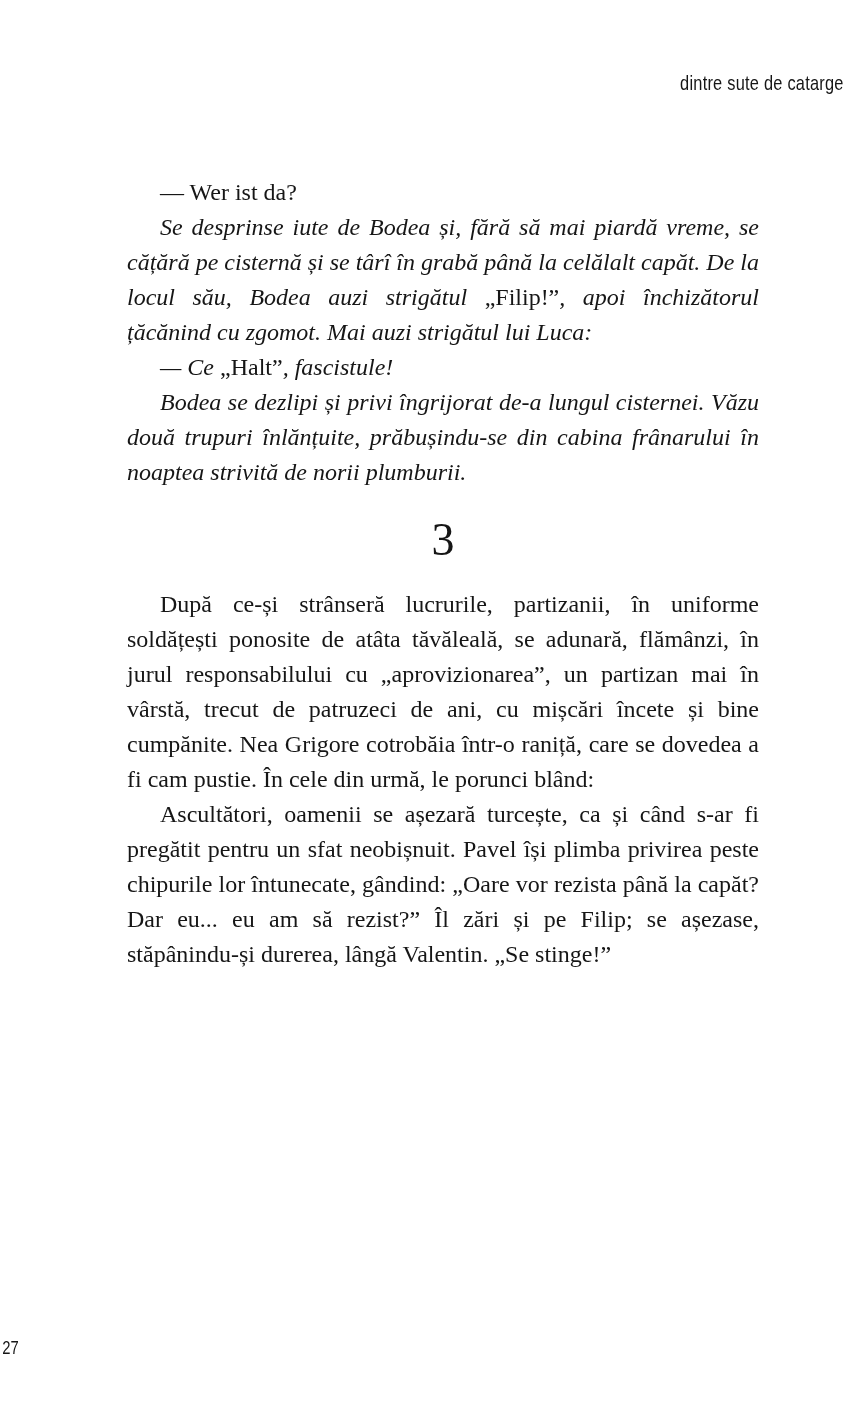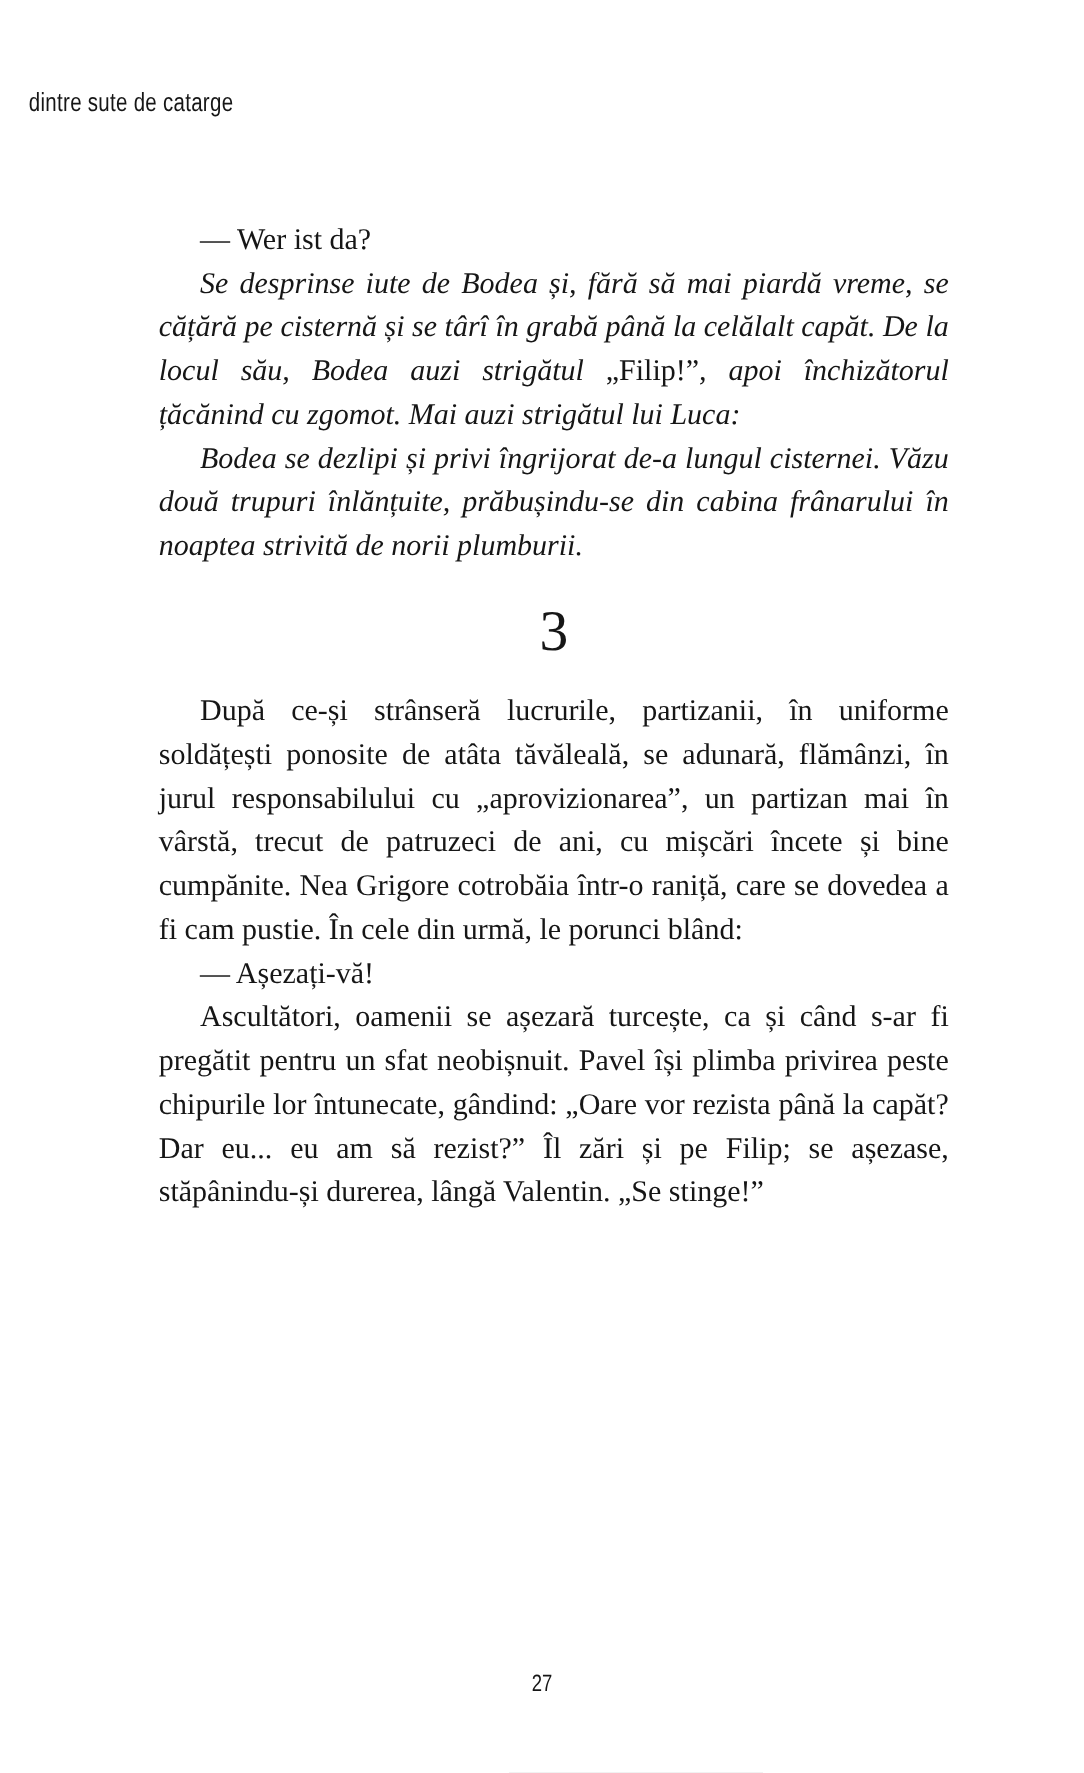--- a/index.html
+++ b/index.html
@@ -16,21 +16,21 @@
     background: var(--bg);
     color: var(--fg);
     font-family: "Liberation Serif", serif;
     overflow: hidden;
   }
   .running-header {
     position: absolute;
     top: 70px;
     left: 0;
     width: 100%;
-    text-align: left;
+    text-align: right;
   }
   .condensed {
     display: inline-block;
     font-family: "Liberation Sans", sans-serif;
     font-weight: 400;
     transform: scaleX(0.78);
     transform-origin: 50% 50%;
     white-space: nowrap;
   }
   .running-header .condensed {
@@ -59,49 +59,49 @@
     text-align: center;
     font-size: 46px;
     line-height: 55px;
     font-style: normal;
   }
   .page-footer {
     position: absolute;
     top: 1336px;
     left: 0;
     width: 100%;
-    text-align: center;
+    text-align: left;
   }
   .page-footer .condensed {
     font-size: 19px;
     line-height: 24px;
   }
 </style>
 </head>
 <body>
 
 <div class="page">
 
   <div class="running-header">
     <span class="condensed">dintre sute de catarge</span>
   </div>
 
   <div class="text-column">
 
     <div>
       <p class="body-paragraph"><span class="seg-roman">— Wer ist da?</span></p>
       <p class="body-paragraph"><span class="seg-italic">Se desprinse iute de Bodea și, fără să mai piardă vreme, se cățără pe cisternă și se târî în grabă până la celălalt capăt. De la locul său, Bodea auzi strigătul </span><span class="seg-roman">„Filip!”</span><span class="seg-italic">, apoi închizătorul țăcănind cu zgomot. Mai auzi strigătul lui Luca:</span></p>
+      <p class="body-paragraph"><span class="seg-italic">— Ce </span><span class="seg-roman">„Halt”</span><span class="seg-italic">, fascistule!</span></p>
       <p class="body-paragraph"><span class="seg-italic">Bodea se dezlipi și privi îngrijorat de-a lungul cisternei. Văzu două trupuri înlănțuite, prăbușindu-se din cabina frânarului în noaptea strivită de norii plumburii.</span></p>
     </div>
 
     <div class="chapter-heading">3</div>
 
     <div>
       <p class="body-paragraph"><span class="seg-roman">După ce-și strânseră lucrurile, partizanii, în uniforme soldățești ponosite de atâta tăvăleală, se adunară, flămânzi, în jurul responsabilului cu „aprovizionarea”, un partizan mai în vârstă, trecut de patruzeci de ani, cu mișcări încete și bine cumpănite. Nea Grigore cotrobăia într-o raniță, care se dovedea a fi cam pustie. În cele din urmă, le porunci blând:</span></p>
-      <p class="body-paragraph"><span class="seg-roman">— Așezați-vă!</span></p>
       <p class="body-paragraph"><span class="seg-roman">Ascultători, oamenii se așezară turcește, ca și când s-ar fi pregătit pentru un sfat neobișnuit. Pavel își plimba privirea peste chipurile lor întunecate, gândind: „Oare vor rezista până la capăt? Dar eu... eu am să rezist?” Îl zări și pe Filip; se așezase, stăpânindu-și durerea, lângă Valentin. „Se stinge!”</span></p>
     </div>
 
   </div>
 
   <div class="page-footer">
     <span class="condensed">27</span>
   </div>
 
 </div>

